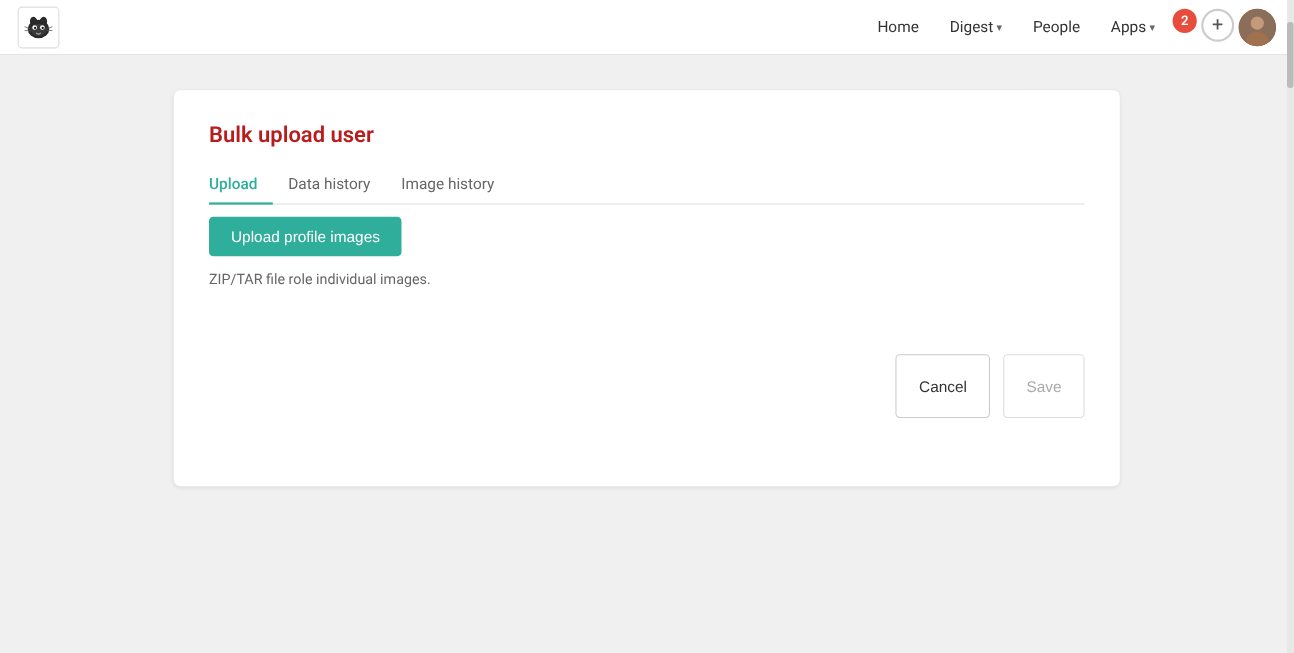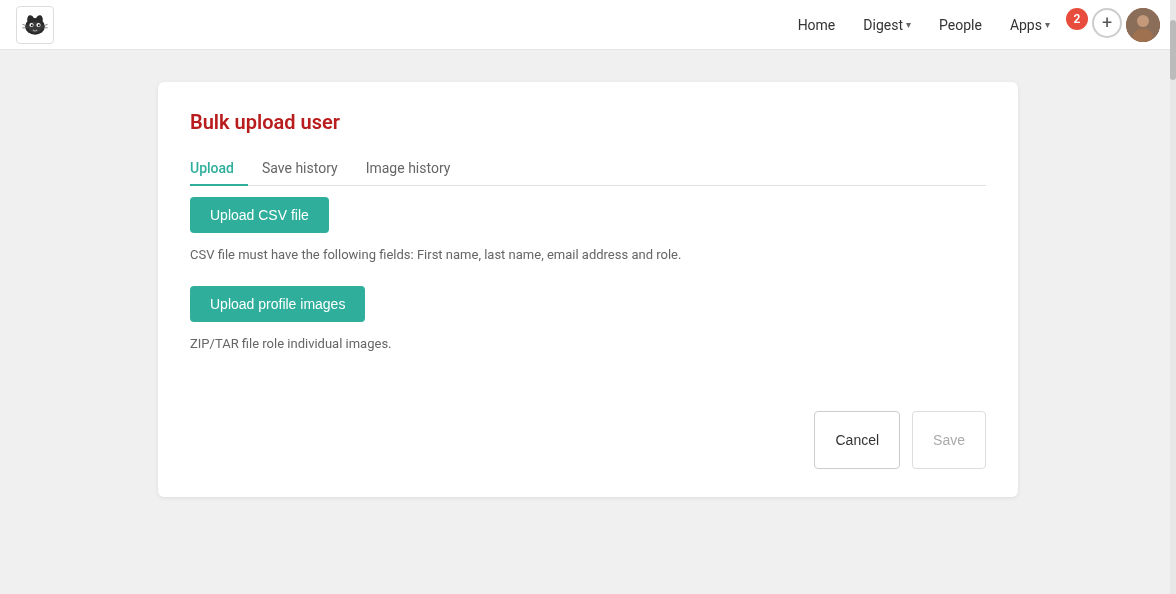--- a/index.html
+++ b/index.html
@@ -282,28 +282,24 @@
     </div>
   </div>
 </nav>
 
 <div class="main-content">
   <div class="card">
     <div class="card-title">Bulk upload user</div>
 
     <div class="tabs">
       <div class="tab active">Upload</div>
-      <div class="tab">Save history</div>
+      <div class="tab">Data history</div>
       <div class="tab">Image history</div>
     </div>
 
-    <div class="upload-section">
-      <button class="btn-teal">Upload CSV file</button>
-      <div class="helper-text">CSV file must have the following fields: First name, last name, email address and role.</div>
-    </div>
 
     <div class="upload-section">
       <button class="btn-teal">Upload profile images</button>
       <div class="helper-text">ZIP/TAR file role individual images.</div>
     </div>
 
     <div class="card-footer">
       <button class="btn-cancel">Cancel</button>
       <button class="btn-save">Save</button>
     </div>

